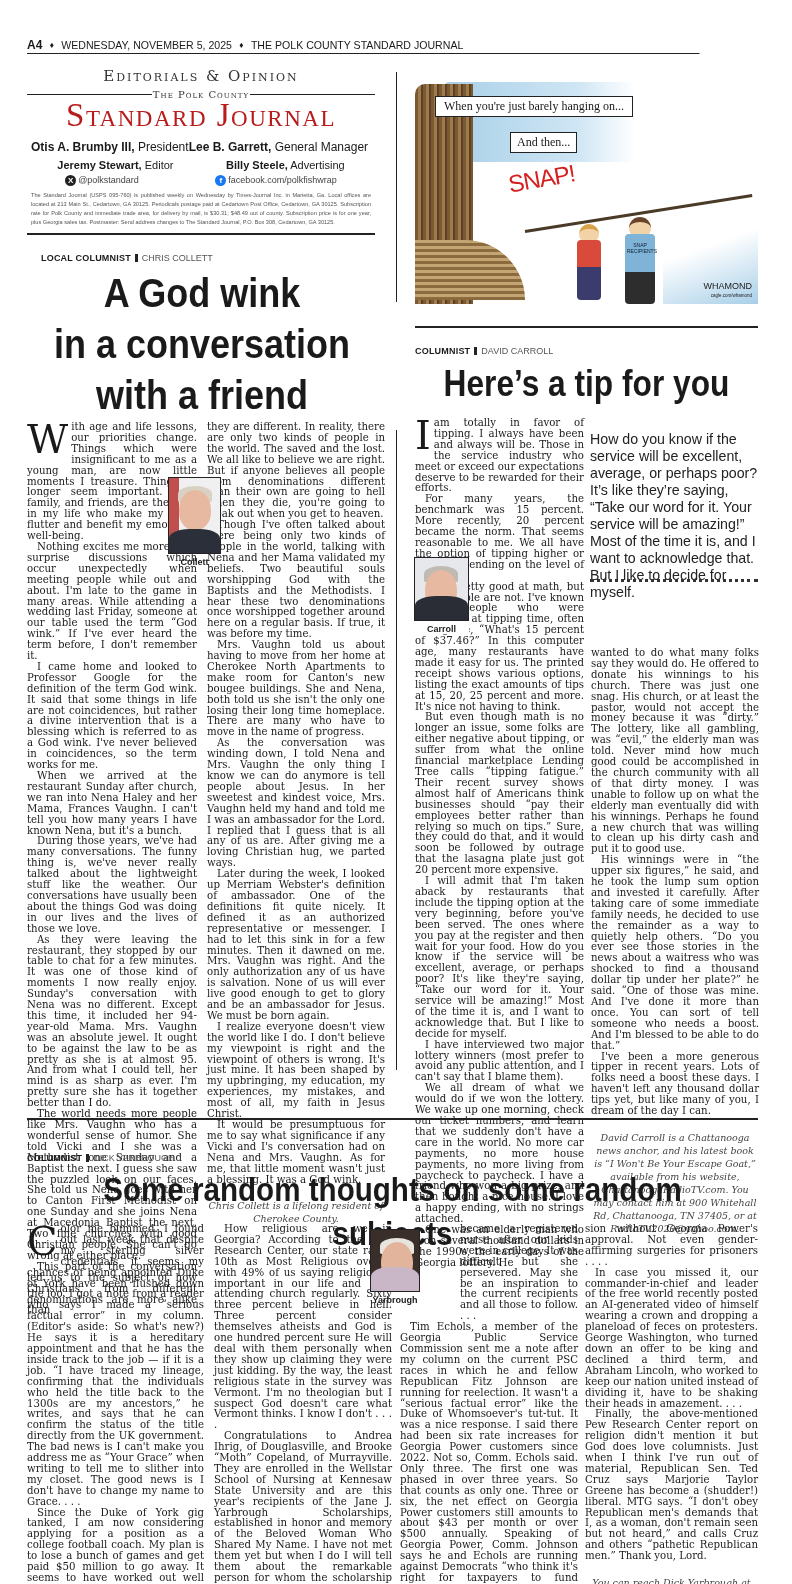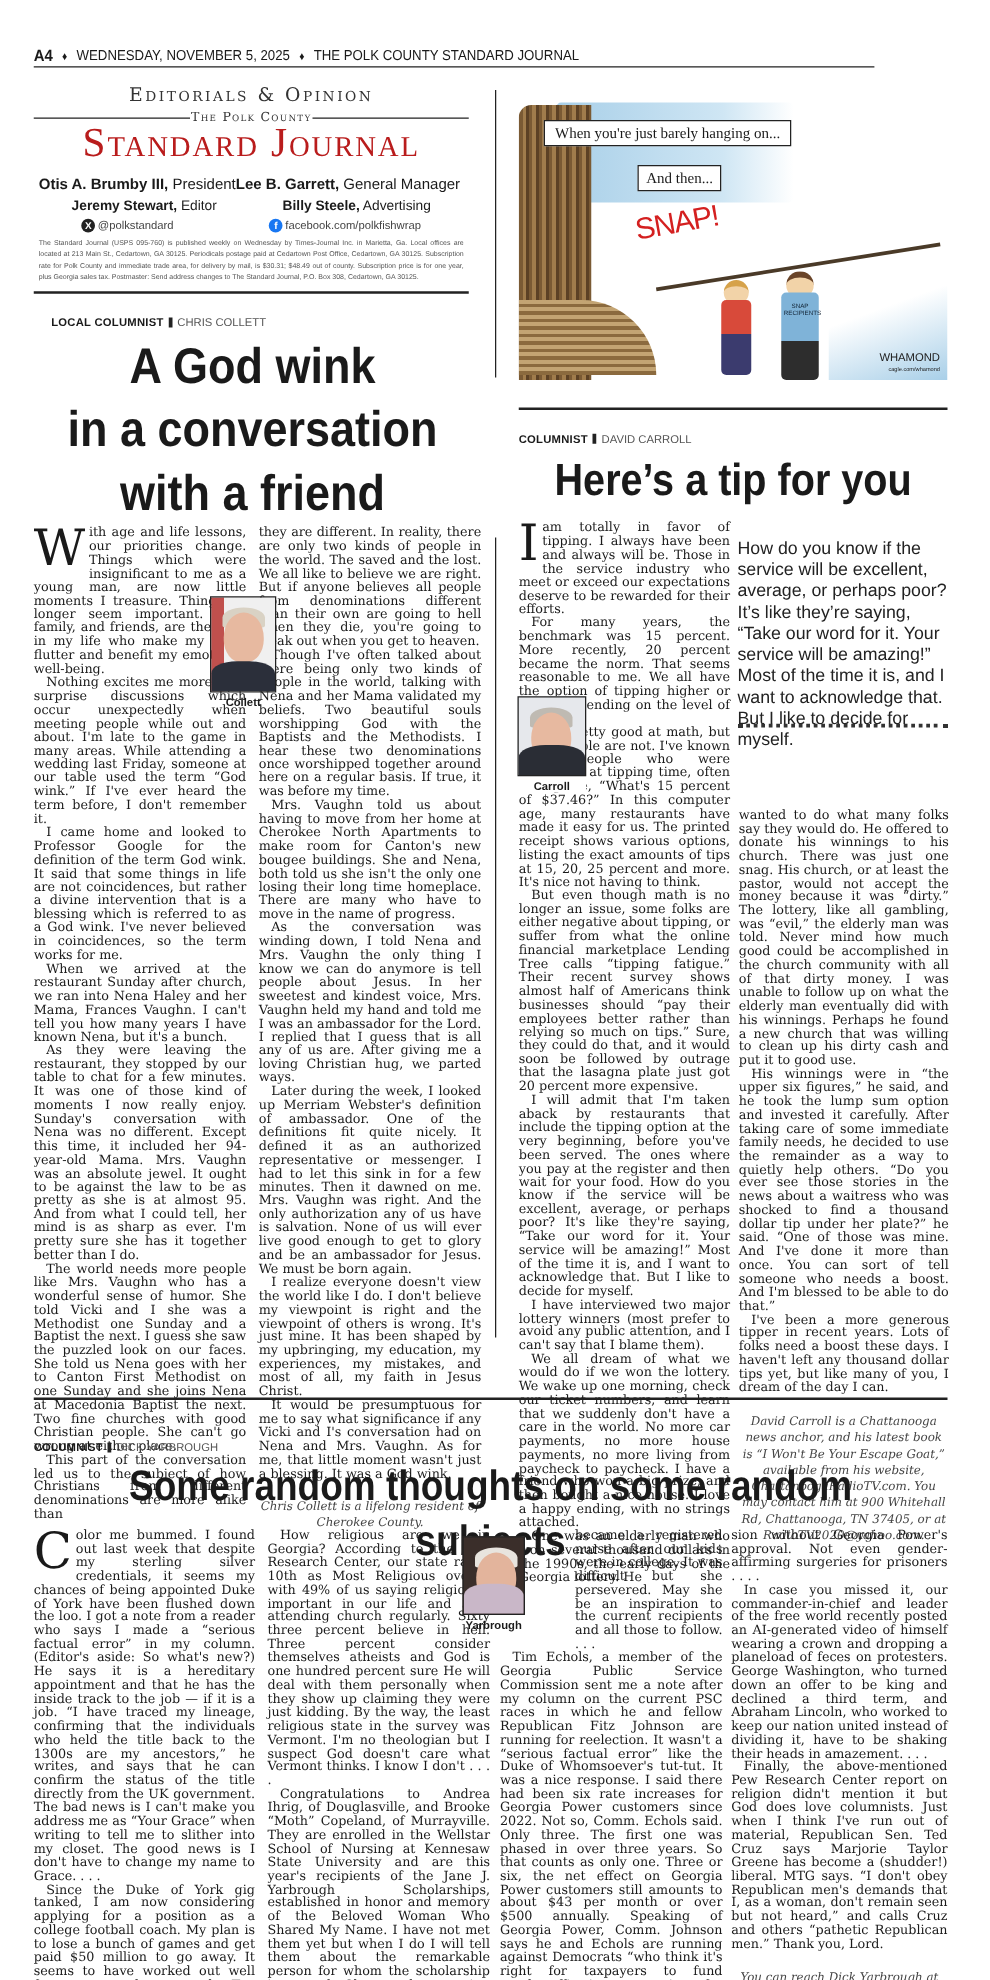--- a/index.html
+++ b/index.html
@@ -142,20 +142,21 @@
   <div>A God wink</div>
   <div>in a conversation</div>
   <div>with a friend</div>
 </div>
 <div class="cols" style="left:27px; top:422px; width:358px; height:640px;">
   <div class="col" style="left:0; width:170px;">
     <p class="first"><span class="dropcap">W</span><span>ith age and life lessons, our priorities change. Things which were insignificant to me as a young man, are now little moments I treasure. Things no longer seem important. God, family, and friends, are the ones in my life who make my heart flutter and benefit my emotional well-being.</span></p>
     <p>Nothing excites me more than surprise discussions which occur unexpectedly when meeting people while out and about. I'm late to the game in many areas. While attending a wedding last Friday, someone at our table used the term “God wink.” If I've ever heard the term before, I don't remember it.</p>
     <p>I came home and looked to Professor Google for the definition of the term God wink. It said that some things in life are not coincidences, but rather a divine intervention that is a blessing which is referred to as a God wink. I've never believed in coincidences, so the term works for me.</p>
     <p>When we arrived at the restaurant Sunday after church, we ran into Nena Haley and her Mama, Frances Vaughn. I can't tell you how many years I have known Nena, but it's a bunch.</p>
+    <p>During those years, we've had many conversations. The funny thing is, we've never really talked about the lightweight stuff like the weather. Our conversations have usually been about the things God was doing in our lives and the lives of those we love.</p>
     <p>As they were leaving the restaurant, they stopped by our table to chat for a few minutes. It was one of those kind of moments I now really enjoy. Sunday's conversation with Nena was no different. Except this time, it included her 94-year-old Mama. Mrs. Vaughn was an absolute jewel. It ought to be against the law to be as pretty as she is at almost 95. And from what I could tell, her mind is as sharp as ever. I'm pretty sure she has it together better than I do.</p>
     <p>The world needs more people like Mrs. Vaughn who has a wonderful sense of humor. She told Vicki and I she was a Methodist one Sunday and a Baptist the next. I guess she saw the puzzled look on our faces. She told us Nena goes with her to Canton First Methodist on one Sunday and she joins Nena at Macedonia Baptist the next. Two fine churches with good Christian people. She can't go wrong at either place.</p>
     <p>This part of the conversation led us to the subject of how Christians from different denominations are more alike than</p>
   </div>
   <div class="col" style="left:180px; width:178px;">
     <p class="first">they are different. In reality, there are only two kinds of people in the world. The saved and the lost. We all like to believe we are right. But if anyone believes all people from denominations different than their own are going to hell when they die, you're going to freak out when you get to heaven.</p>
     <p>Though I've often talked about there being only two kinds of people in the world, talking with Nena and her Mama validated my beliefs. Two beautiful souls worshipping God with the Baptists and the Methodists. I hear these two denominations once worshipped together around here on a regular basis. If true, it was before my time.</p>
     <p>Mrs. Vaughn told us about having to move from her home at Cherokee North Apartments to make room for Canton's new bougee buildings. She and Nena, both told us she isn't the only one losing their long time homeplace. There are many who have to move in the name of progress.</p>
     <p>As the conversation was winding down, I told Nena and Mrs. Vaughn the only thing I know we can do anymore is tell people about Jesus. In her sweetest and kindest voice, Mrs. Vaughn held my hand and told me I was an ambassador for the Lord. I replied that I guess that is all any of us are. After giving me a loving Christian hug, we parted ways.</p>
     <p>Later during the week, I looked up Merriam Webster's definition of ambassador. One of the definitions fit quite nicely. It defined it as an authorized representative or messenger. I had to let this sink in for a few minutes. Then it dawned on me. Mrs. Vaughn was right. And the only authorization any of us have is salvation. None of us will ever live good enough to get to glory and be an ambassador for Jesus. We must be born again.</p>

